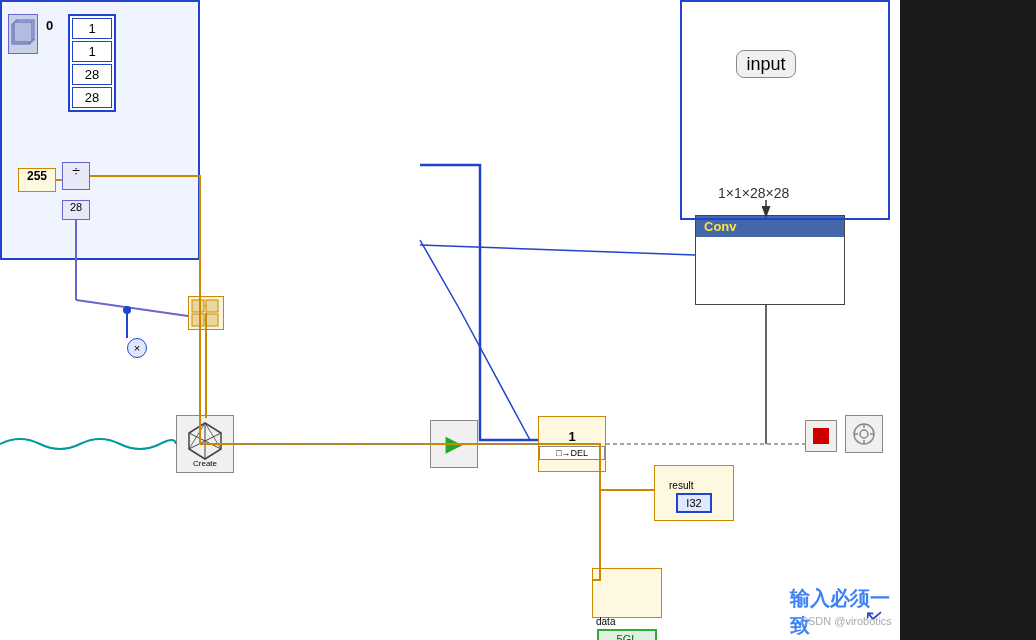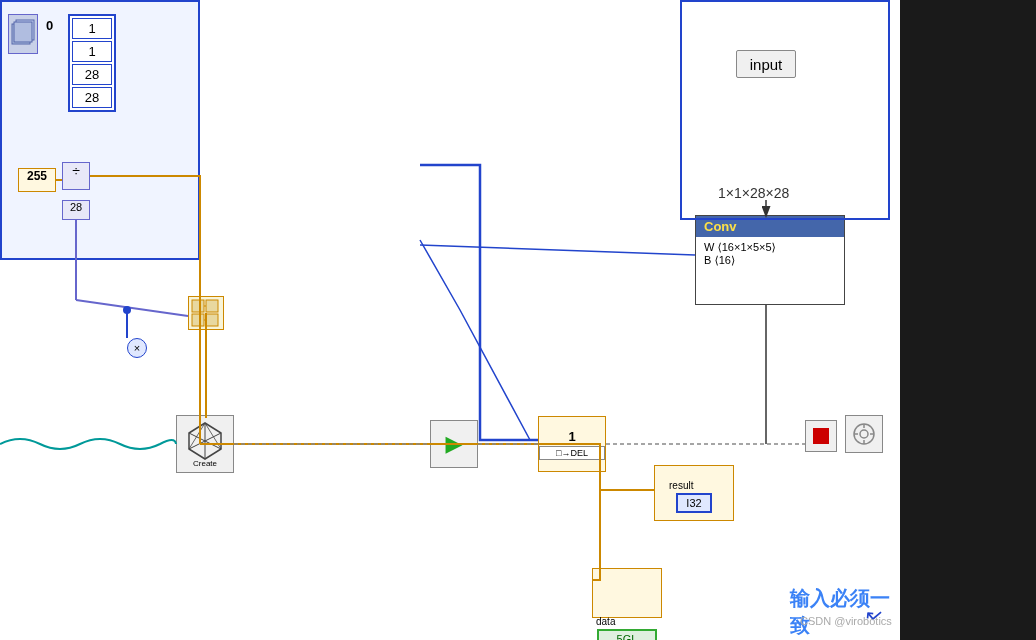--- a/index.html
+++ b/index.html
@@ -325,22 +325,22 @@
       position: absolute;
       left: 736px;
       top: 50px;
       width: 60px;
       height: 28px;
       border: 1.5px solid #888888;
       background: #f0f0f0;
       display: flex;
       align-items: center;
       justify-content: center;
-      font-size: 15px;
-      border-radius: 2px;
+      font-size: 18px;
+      border-radius: 8px;
     }
 
     #label-1x1x28x28 {
       position: absolute;
       left: 718px;
       top: 185px;
       font-size: 14px;
       color: #333;
     }
 
@@ -528,24 +528,20 @@
       <span style="align-self:flex-start; font-size:10px;margin-top:44px;">data</span>
       <div id="data-inner">
         <span>5GL</span>
       </div>
     </div>
 
     <div id="block-conv">
       <div id="conv-header">
         <span>Conv</span>
       </div>
-      <div id="conv-body">
-        <div>W ⟨16×1×5×5⟩</div>
-        <div>B ⟨16⟩</div>
-      </div>
     </div>
 
     <div id="node-input">
       <span>input</span>
     </div>
 
     <div id="label-1x1x28x28">1×1×28×28</div>
 
     <div id="blue-selection-box"></div>
 

